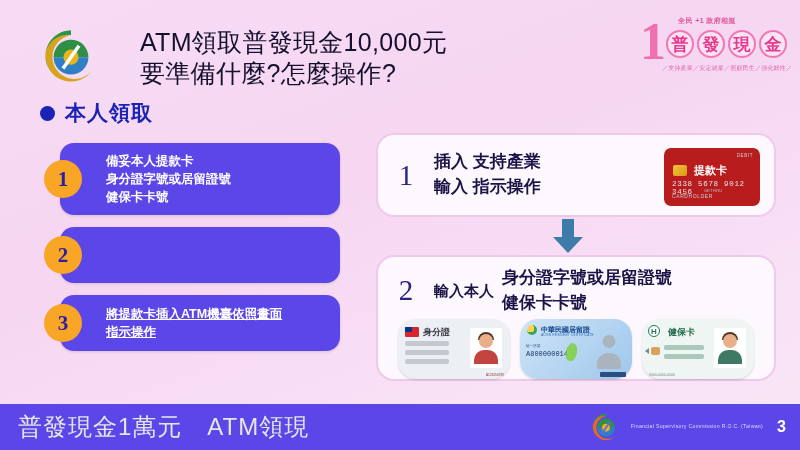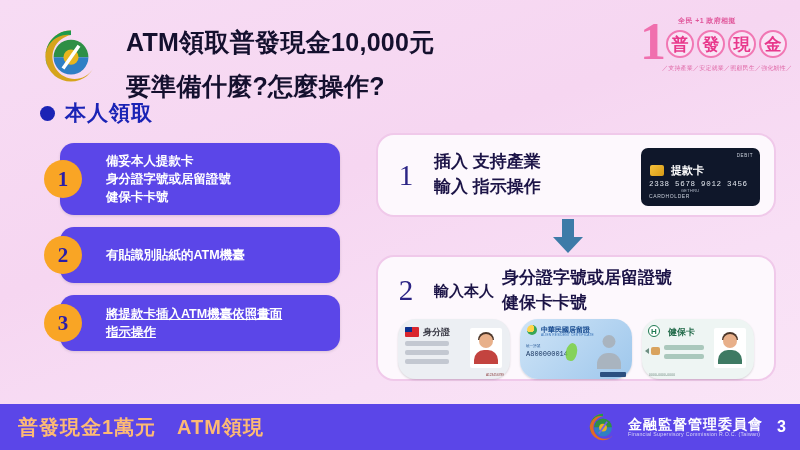--- a/index.html
+++ b/index.html
@@ -14,25 +14,25 @@
     background:linear-gradient(160deg,#f7dcf4 0%,#f6d6f1 40%,#f8dff5 70%,#fae6f7 100%);
   }
 
   
   .fsc-logo {
     position:absolute; left:42px; top:27px; width:58px; height:58px;
   }
   .fsc-logo svg { width:100%; height:100%; display:block; }
 
   .title {
-    position:absolute; left:126px; top:27px; width:520px;
-    color:#14102e; font-weight:bold; font-size:25px; line-height:1.22;
+    position:absolute; left:140px; top:27px; width:520px;
+    color:#14102e; font-weight:normal; font-size:25px; line-height:1.22;
     letter-spacing:.3px;
   }
-  .title .l2 { display:block;margin-top:13px; }
+  .title .l2 { display:block; }
 
   
   .campaign {
     position:absolute; right:12px; top:8px; width:152px; height:78px;
   }
   .camp-top {
     position:absolute; left:42px; top:8px; font-size:7px; color:#e0559a;
     font-weight:bold; letter-spacing:.4px; white-space:nowrap;
   }
   .camp-one {
@@ -92,22 +92,22 @@
 
   .pnum {
     font-size:29px; color:#2b2485; font-weight:normal;
     font-family:"Liberation Serif",serif; width:56px; text-align:center;
     flex:none;
   }
   .ptext { font-size:17px; color:#1c1447; line-height:1.45; font-weight:bold; }
   .ptext .r2 { display:block; }
 
   .p1-card {
-    position:absolute; right:14px; top:13px; width:119px; height:58px;
-    background:#0f172a; border-radius:7px;
+    position:absolute; right:14px; top:13px; width:96px; height:58px;
+    background:#b91c1c; border-radius:7px;
   }
   .p1-card .debit {
     position:absolute; right:7px; top:5px; font-size:4.5px; color:#c9cfda;
     letter-spacing:.6px;
   }
   .p1-card .chip {
     position:absolute; left:9px; top:17px; width:14px; height:11px;
     background:linear-gradient(135deg,#f5c23c,#d79a16); border-radius:2px;
   }
   .p1-card .cname {
@@ -202,21 +202,21 @@
   .idc.b .circ { position:absolute; left:7px; top:6px; width:10px;
           height:10px; border-radius:50%; background:
           radial-gradient(circle at 35% 35%,#ffd34d 0 40%,#3aa655 41% 100%); }
 
   
   .bottombar {
     position:absolute; left:0; right:0; bottom:0; height:46px;
     background:#5b46e8; display:flex; align-items:center;
   }
   .bb-title {
-    margin-left:18px; color:#fdba74; font-size:20px; font-weight:bold;
+    margin-left:18px; color:#e5e5e5; font-size:24px; font-weight:normal;
     letter-spacing:1px;
   }
   .bb-right {
     margin-left:auto; margin-right:14px; display:flex; align-items:center;
     gap:10px;
   }
   .bb-logo { width:30px; height:30px; }
   .bb-logo svg { width:100%; height:100%; display:block; }
   .bb-names { line-height:1.15; }
   .bb-cn { color:#ffffff; font-size:14px; font-weight:bold; letter-spacing:1px; }
@@ -265,21 +265,20 @@
 
     <div class="step">
       <span class="num">1</span>
       <span>備妥本人提款卡</span>
       <span>身分證字號或居留證號</span>
       <span>健保卡卡號</span>
     </div>
 
     <div class="step">
       <span class="num">2</span>
-      <span>有貼識別貼紙的ATM機臺</span>
     </div>
 
     <div class="step">
       <span class="num">3</span>
       <span class="u">將提款卡插入ATM機臺依照畫面</span>
       <span class="u">指示操作</span>
     </div>
 
   </div>
 
@@ -374,20 +373,19 @@
         <svg viewBox="0 0 100 100">
           <path d="M50 6 A44 44 0 1 0 88 72 A38 38 0 1 1 50 14 Z" fill="#e06a25"></path>
           <path d="M50 6 A44 44 0 0 0 12 72 A38 38 0 0 1 50 14 Z" fill="#1f9a4d"></path>
           <path d="M20 52 A30 30 0 0 1 80 52 Z" fill="#2f8f46"></path>
           <path d="M20 52 A30 30 0 0 0 80 52 Z" fill="#2f7fc4"></path>
           <circle cx="50" cy="52" r="13" fill="#e8b51d"></circle>
           <rect x="47" y="28" width="6" height="48" fill="#6f62ea" transform="rotate(35 50 52)"></rect>
         </svg>
       </span>
       <span class="bb-names">
-        <span class="bb-cn" style="display:block">金融監督管理委員會</span>
         <span class="bb-en" style="display:block">Financial Supervisory Commission R.O.C. (Taiwan)</span>
       </span>
       <span class="bb-page">3</span>
     </span>
   </div>
 
 </div>
 
 </body></html>

